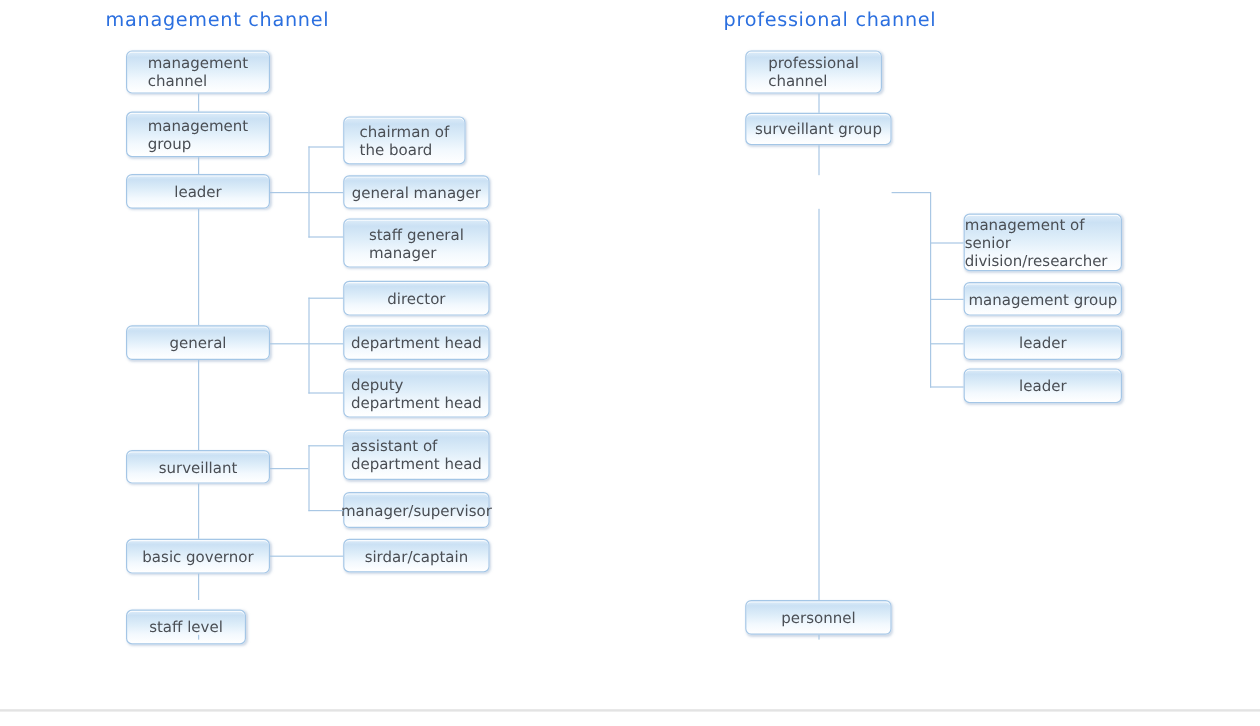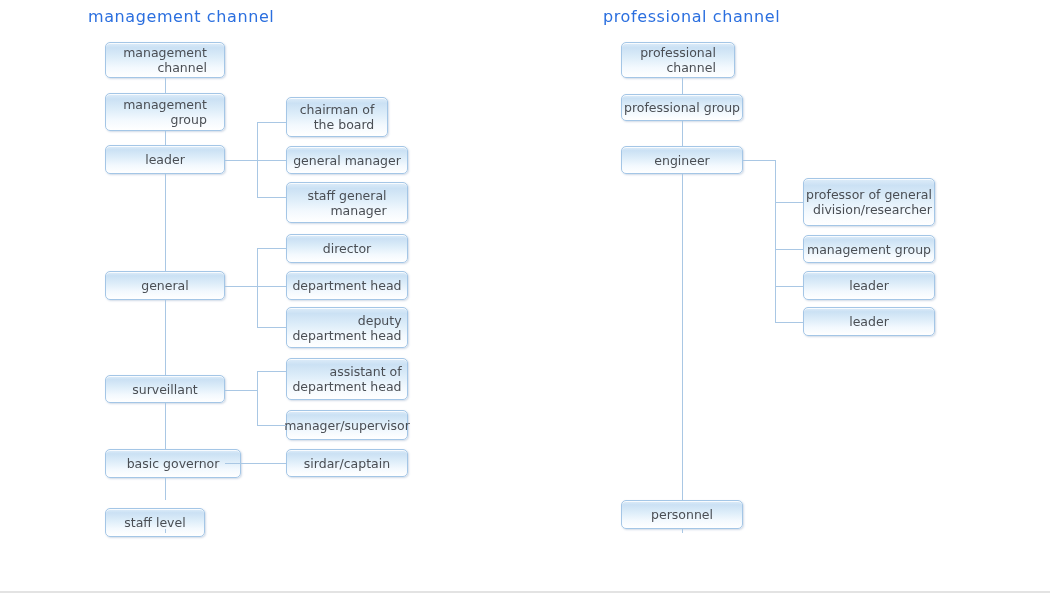--- a/index.html
+++ b/index.html
@@ -10,21 +10,21 @@
   .title{
     position:absolute;font-size:16px;font-weight:400;letter-spacing:.6px;
     color:#2b6fdf;white-space:nowrap;line-height:18px;
   }
   .node{
     position:absolute;box-sizing:border-box;
     border:1px solid #a4c6e6;border-radius:5px;
     background:linear-gradient(180deg,#ddecf9 0%,#cbe1f4 14%,#ddedf9 42%,#f3f9fe 72%,#ffffff 100%);
     color:#4a4e54;font-size:12.5px;line-height:15px;
     display:flex;align-items:center;justify-content:center;
-    text-align:right;white-space:pre-line;padding:1px 0;
+    text-align:left;white-space:pre-line;padding:1px 0;
     box-shadow:1px 1px 2px rgba(120,150,185,.35), inset 0 1px 0 rgba(255,255,255,.8);
   }
   .hline,.vline{position:absolute;background:#a9c7e4;}
   .hline{height:1px;}
   .vline{width:1px;}
   .divider{position:absolute;left:0;top:591px;width:1050px;height:2px;background:#e3e3e3;}
 </style>
 </head>
 <body>
 
@@ -33,44 +33,43 @@
   <div class="title" style="left:88px;top:8px">management channel</div>
   <div class="title" style="left:603px;top:8px">professional channel</div>
 
   <div class="node" style="left:105px;top:42px;width:120px;height:36px">management
 channel</div>
   <div class="node" style="left:105px;top:93px;width:120px;height:38px">management
 group</div>
   <div class="node" style="left:105px;top:145px;width:120px;height:29px">leader</div>
   <div class="node" style="left:105px;top:271px;width:120px;height:29px">general</div>
   <div class="node" style="left:105px;top:375px;width:120px;height:28px">surveillant</div>
-  <div class="node" style="left:105px;top:449px;width:136px;height:29px">basic governor</div>
+  <div class="node" style="left:105px;top:449px;width:120px;height:29px">basic governor</div>
   <div class="node" style="left:105px;top:508px;width:100px;height:29px">staff level</div>
 
   <div class="node" style="left:286px;top:97px;width:102px;height:40px">chairman of
 the board</div>
   <div class="node" style="left:286px;top:146px;width:122px;height:28px">general manager</div>
   <div class="node" style="left:286px;top:182px;width:122px;height:41px">staff general
 manager</div>
   <div class="node" style="left:286px;top:234px;width:122px;height:29px">director</div>
   <div class="node" style="left:286px;top:271px;width:122px;height:29px">department head</div>
   <div class="node" style="left:286px;top:307px;width:122px;height:41px">deputy
 department head</div>
   <div class="node" style="left:286px;top:358px;width:122px;height:42px">assistant of
 department head</div>
   <div class="node" style="left:286px;top:410px;width:122px;height:30px">manager/supervisor</div>
   <div class="node" style="left:286px;top:449px;width:122px;height:28px">sirdar/captain</div>
 
   <div class="node" style="left:621px;top:42px;width:114px;height:36px">professional
 channel</div>
-  <div class="node" style="left:621px;top:94px;width:122px;height:27px">professional group</div>
-  <div class="node" style="left:621px;top:146px;width:122px;height:28px">engineer</div>
+  <div class="node" style="left:621px;top:94px;width:122px;height:27px">surveillant group</div>
   <div class="node" style="left:621px;top:500px;width:122px;height:29px">personnel</div>
 
-  <div class="node" style="left:803px;top:178px;width:132px;height:48px">professor of general
+  <div class="node" style="left:803px;top:178px;width:132px;height:48px">management of senior
 division/researcher</div>
   <div class="node" style="left:803px;top:235px;width:132px;height:28px">management group</div>
   <div class="node" style="left:803px;top:271px;width:132px;height:29px">leader</div>
   <div class="node" style="left:803px;top:307px;width:132px;height:29px">leader</div>
 
   <div class="vline" style="left:165px;top:78px;height:15px"></div>
   <div class="vline" style="left:165px;top:131px;height:14px"></div>
   <div class="vline" style="left:165px;top:174px;height:97px"></div>
   <div class="vline" style="left:165px;top:300px;height:75px"></div>
   <div class="vline" style="left:165px;top:403px;height:46px"></div>

